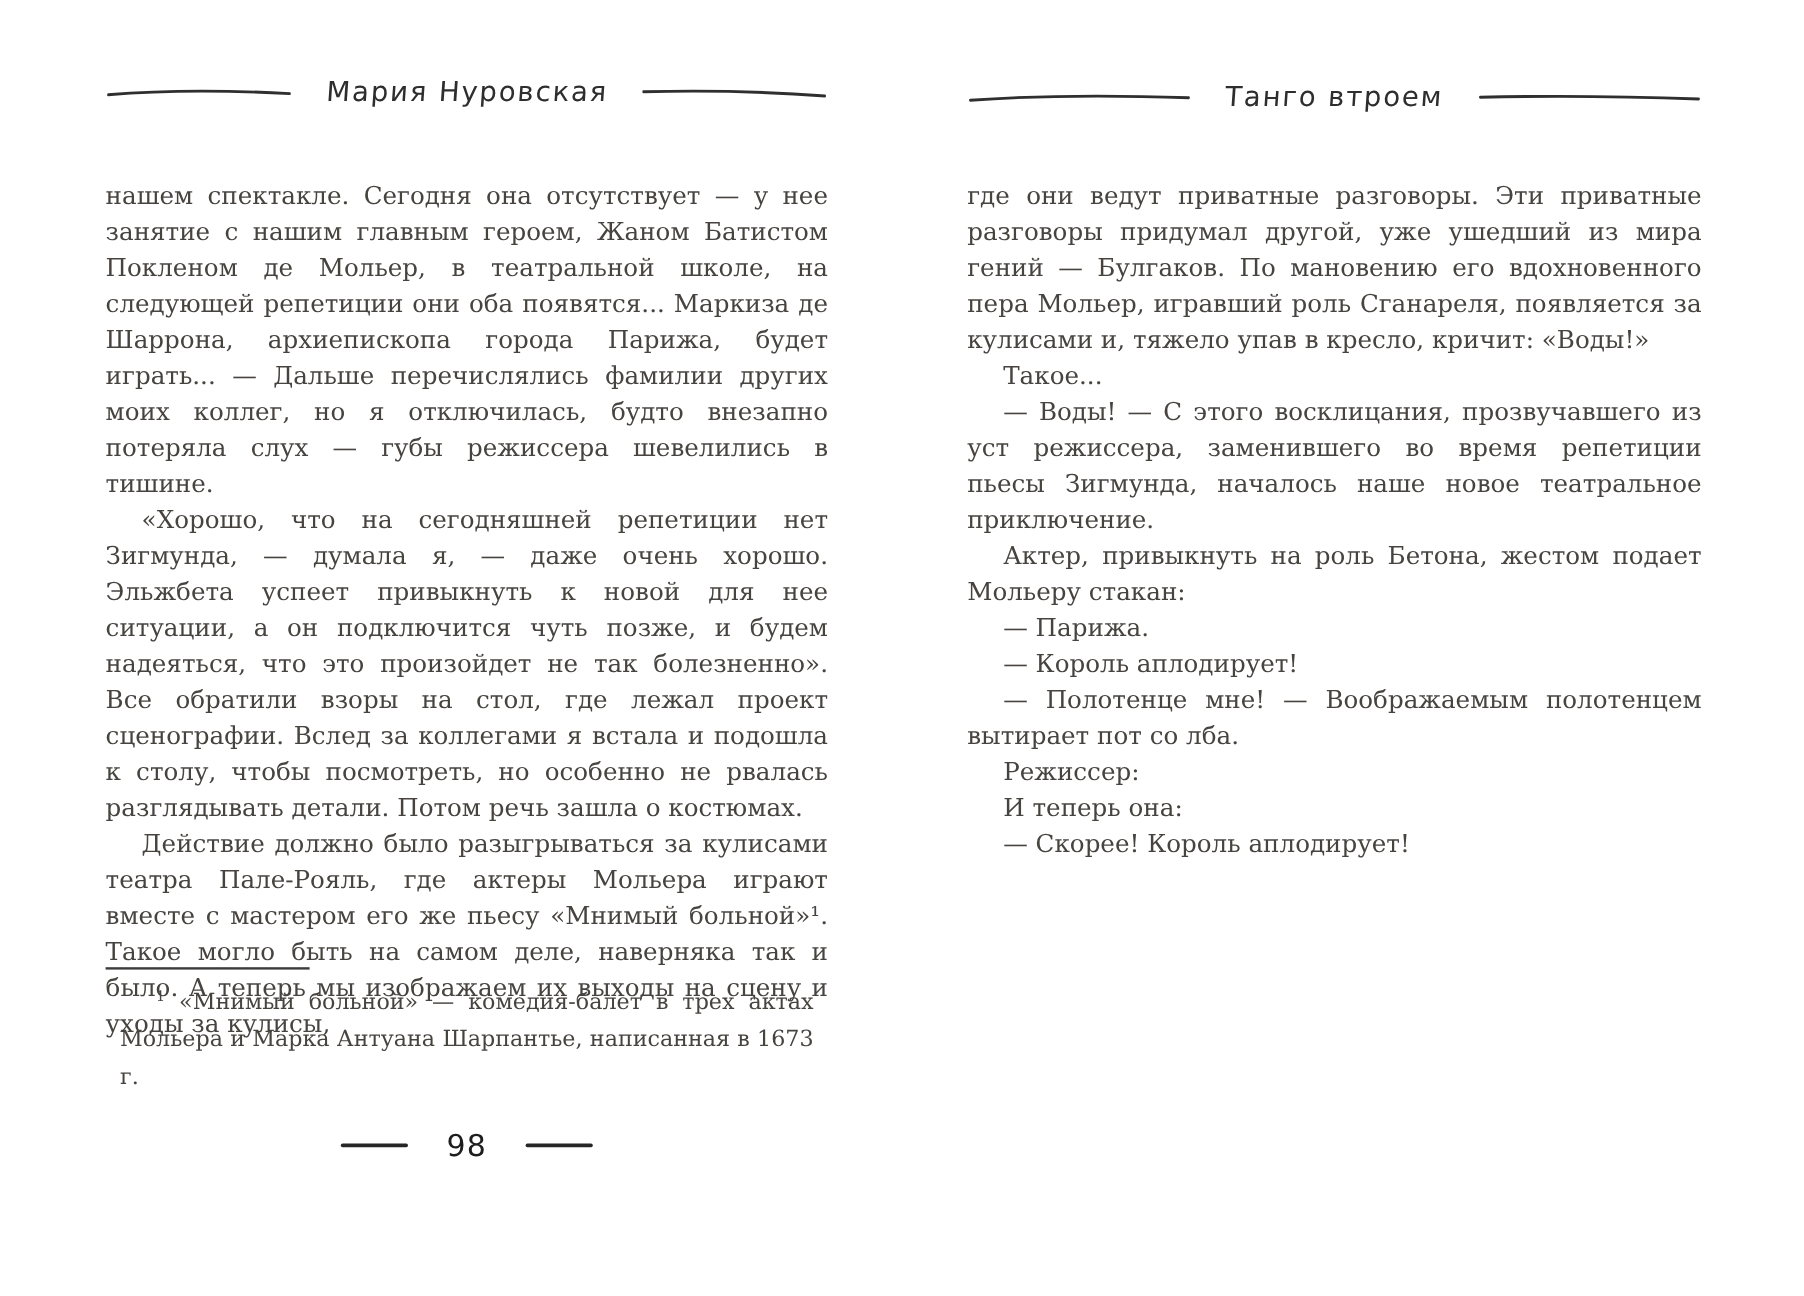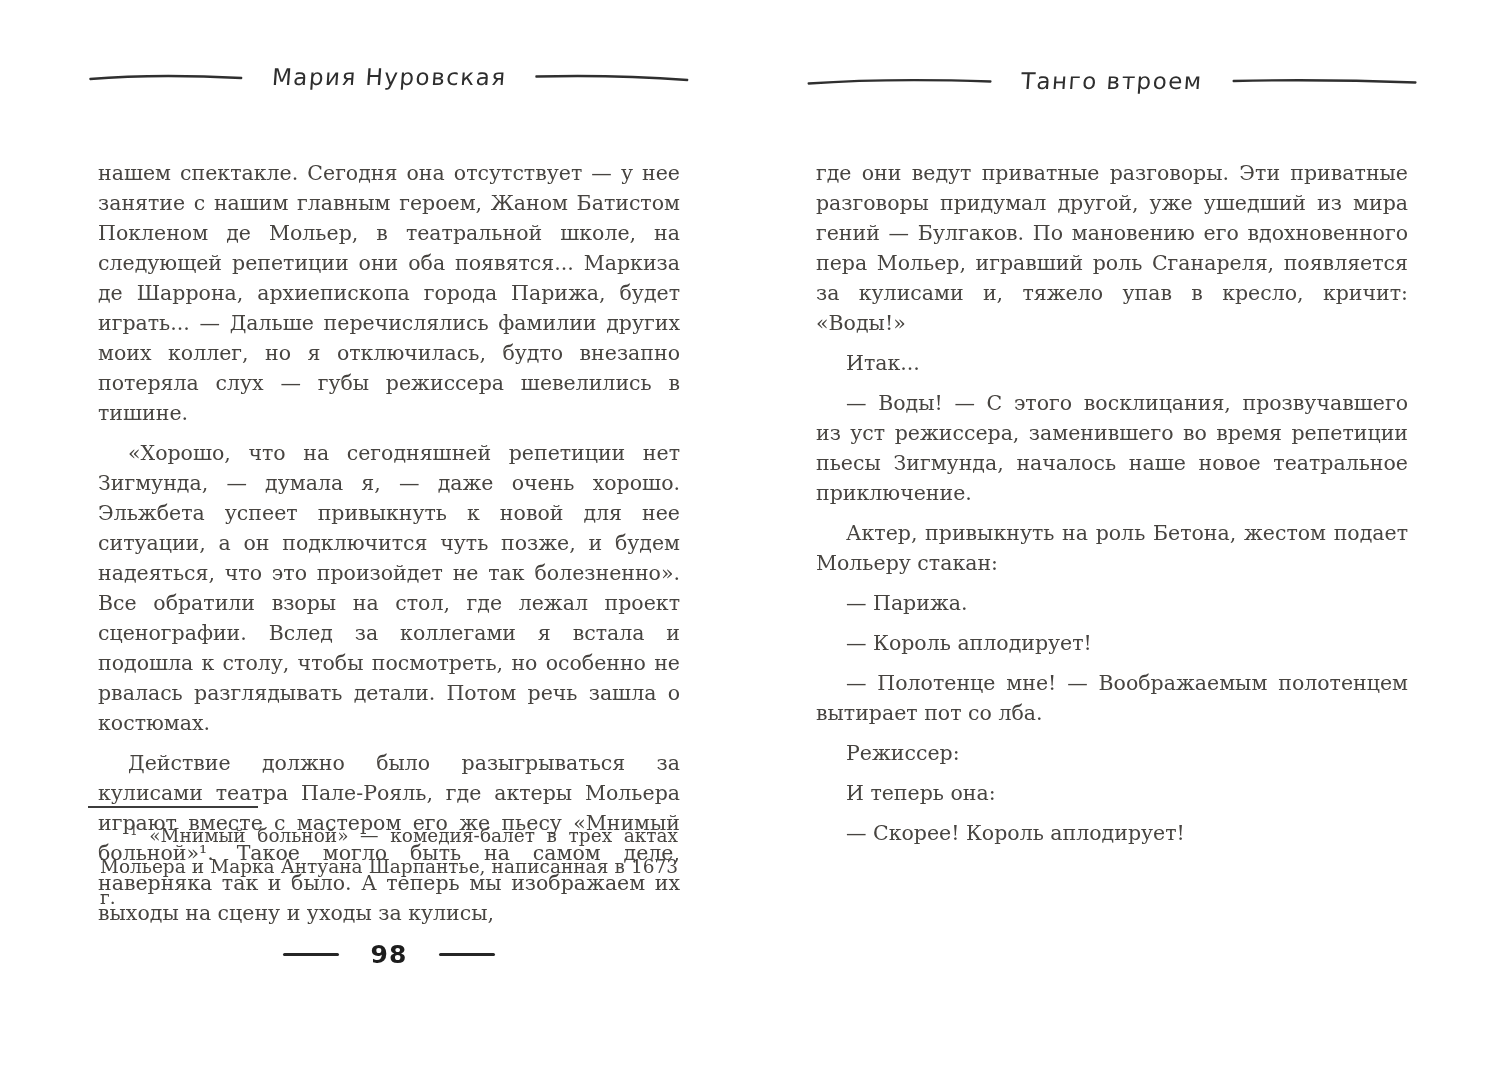--- a/index.html
+++ b/index.html
@@ -53,21 +53,21 @@
   
   .body-text {
     position: absolute;
     top: 148px;
     left: 0; right: 0;
     text-align: justify;
     font-size: 20.5px;
     line-height: 30px;
     color: #474440;
   }
-  .para { margin: 10px; }
+  .para { margin: 0; }
   .para.indent { text-indent: 30px; }
 
   
   .footnote-block {
     position: absolute;
     top: 806px;
     left: 0; right: 0;
     color: #474440;
   }
   .footnote-rule {
@@ -99,21 +99,21 @@
     gap: 32px;
   }
   .folio .dash {
     width: 56px;
     height: 3px;
     background: #262626;
     border-radius: 2px;
   }
   .folio .num {
     font-family: "DejaVu Sans", sans-serif;
-    font-weight: 700;
+    font-weight: 400;
     font-size: 25px;
     letter-spacing: 1px;
     color: #1d1d1d;
   }
 </style>
 </head>
 <body>
 
 <div class="stage">
 
@@ -154,21 +154,21 @@
         <path d="M3,8.5 C 70,4.5 150,4.5 217,6.5"></path>
       </svg>
       <span class="hdr-text">Танго втроем</span>
       <svg class="hdr-rule" viewBox="0 0 220 12" preserveAspectRatio="none">
         <path d="M3,6 C 80,4.5 170,6 217,7.5"></path>
       </svg>
     </div>
 
     <div class="body-text">
         <p class="para">где они ведут приватные разговоры. Эти приватные разговоры придумал другой, уже ушедший из мира гений — Булгаков. По мановению его вдохновенного пера Мольер, игравший роль Сганареля, появляется за кулисами и, тяжело упав в кресло, кричит: «Воды!»</p>
-        <p class="para indent">Итак...</p>
+        <p class="para indent">Такое...</p>
         <p class="para indent">— Воды! — С этого восклицания, прозвучавшего из уст режиссера, заменившего во время репетиции пьесы Зигмунда, началось наше новое театральное приключение.</p>
         <p class="para indent">Актер, привыкнуть на роль Бетона, жестом подает Мольеру стакан:</p>
         <p class="para indent">— Парижа.</p>
         <p class="para indent">— Король аплодирует!</p>
         <p class="para indent">— Полотенце мне! — Воображаемым полотенцем вытирает пот со лба.</p>
         <p class="para indent">Режиссер:</p>
         <p class="para indent">И теперь она:</p>
         <p class="para indent">— Скорее! Король аплодирует!</p>
       </div>
 

